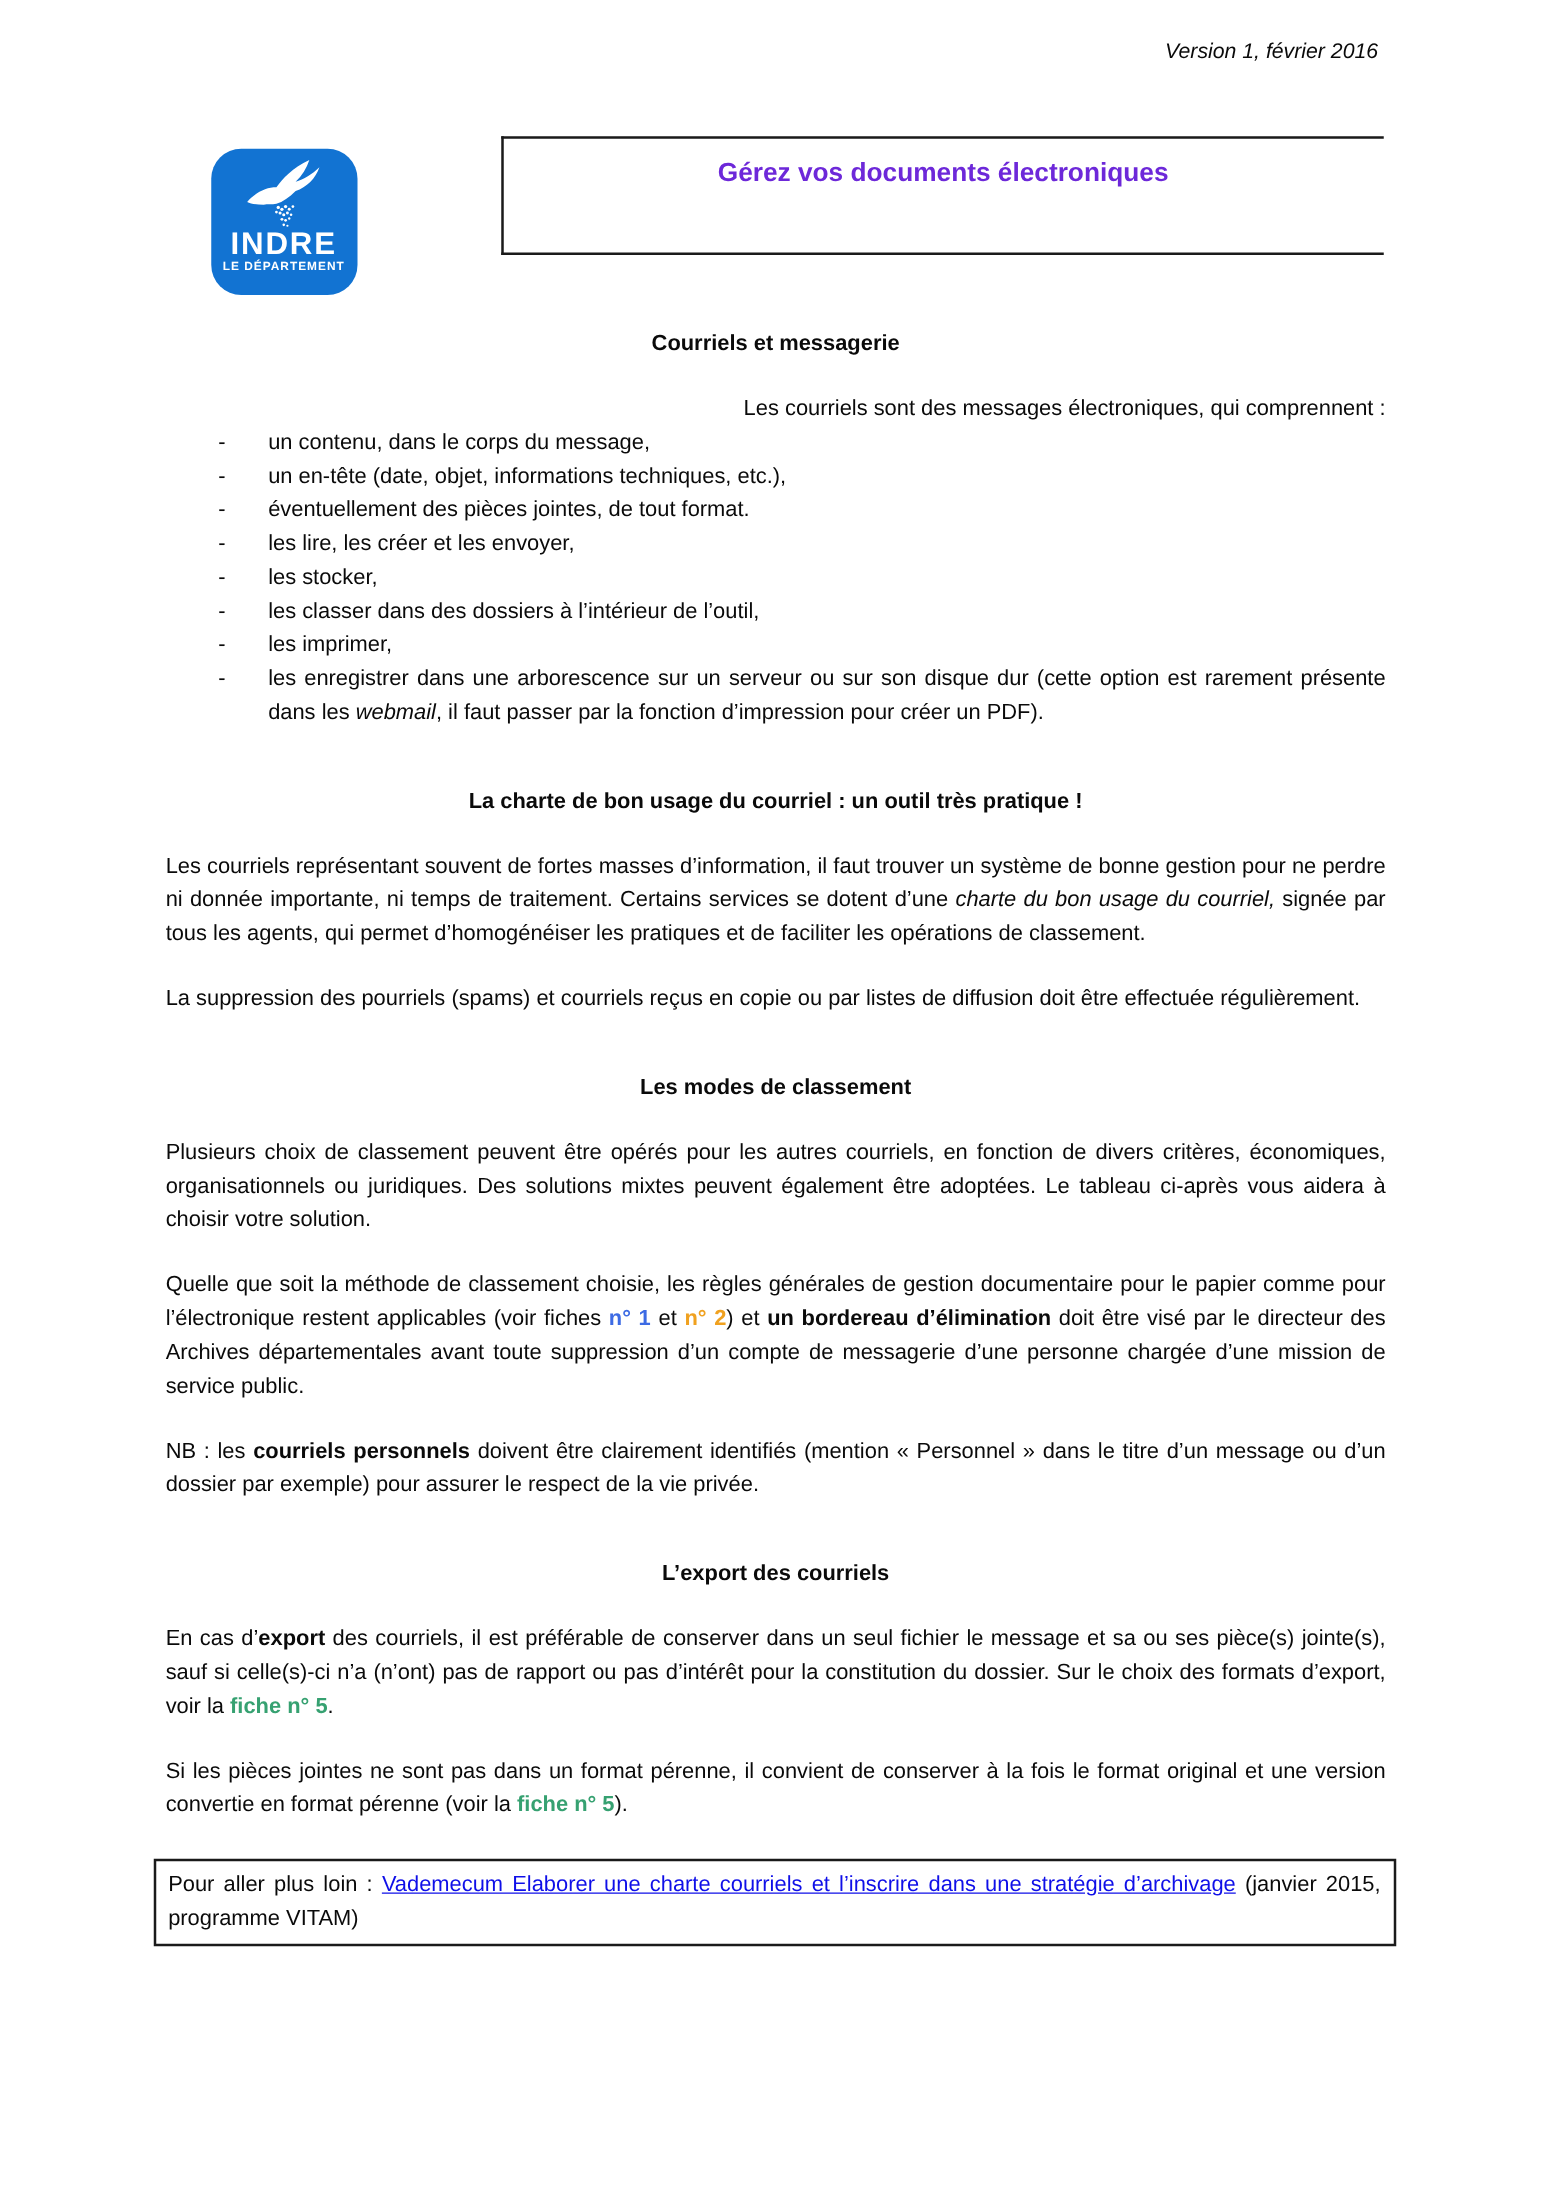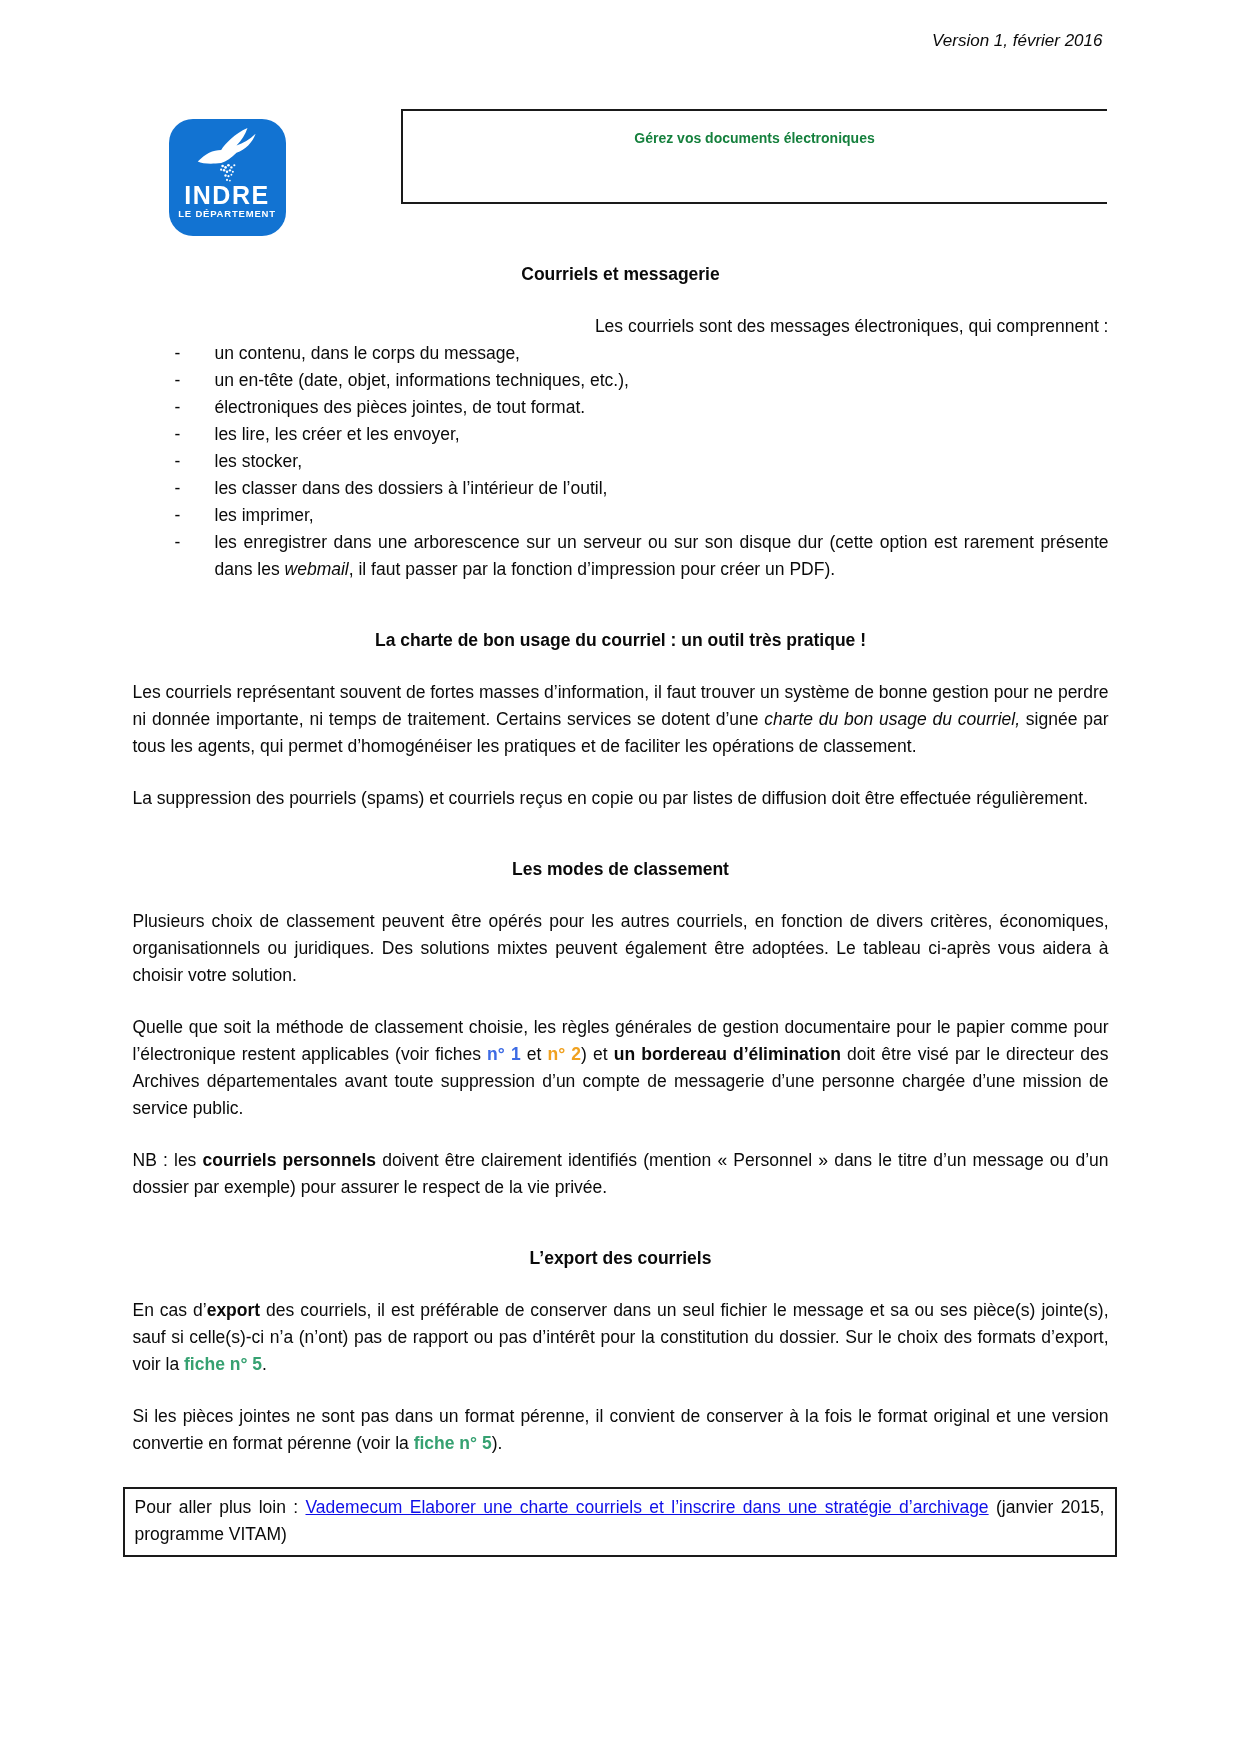--- a/index.html
+++ b/index.html
@@ -50,21 +50,21 @@
   .title-box {
     position: absolute; left: 268px; right: 2px; top: 0;
     box-sizing: border-box; height: 95px;
     border-top: 2px solid #1a1a1a;
     border-left: 2px solid #1a1a1a;
     border-bottom: 2px solid #1a1a1a;
     border-right: none;
     text-align: center;
     padding-top: 16px;
   }
-  .doc-title  { font-size: 14px; font-weight: bold; color: #15803d; line-height: 23px; }
+  .doc-title  { font-size: 21px; font-weight: bold; color: #6d28d9; line-height: 23px; }
   .doc-subtitle { font-size: 18.5px; font-weight: bold; color: var(--header-subtitle-gray, #878787); line-height: 23px; margin-top: 3px; }
 
   
   h2 {
     font-size: 17.5px; font-weight: bold; text-align: center;
     margin: 44px 0 0; line-height: 27px;
   }
   h2.first { margin-top: 22px; }
   p { font-size: 17.5px; line-height: 27px; margin: 25px 0 0; text-align: justify; }
   p.intro { text-align: right; margin-bottom: 0; }
@@ -138,21 +138,21 @@
     <div class="li">
         <span class="dash">-</span>
         <span class="txt">un contenu, dans le corps du message,</span>
       </div>
     <div class="li">
         <span class="dash">-</span>
         <span class="txt">un en-tête (date, objet, informations techniques, etc.),</span>
       </div>
     <div class="li">
         <span class="dash">-</span>
-        <span class="txt">électroniques des pièces jointes, de tout format.</span>
+        <span class="txt">éventuellement des pièces jointes, de tout format.</span>
       </div>
   </div>
 
   <div class="list">
     <div class="li">
         <span class="dash">-</span>
         <span class="txt">les lire, les créer et les envoyer,</span>
       </div>
     <div class="li">
         <span class="dash">-</span>

